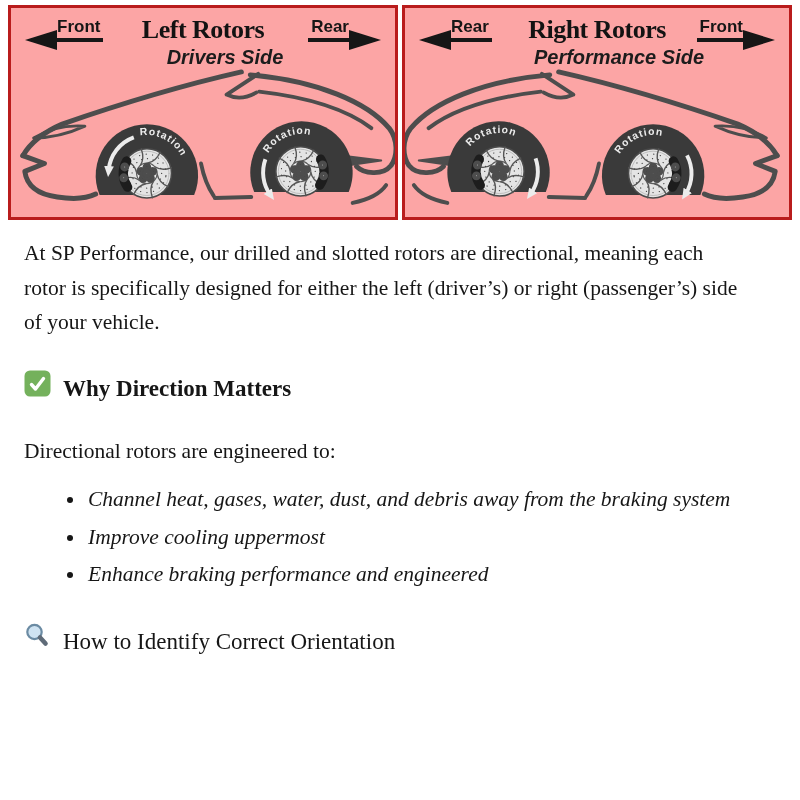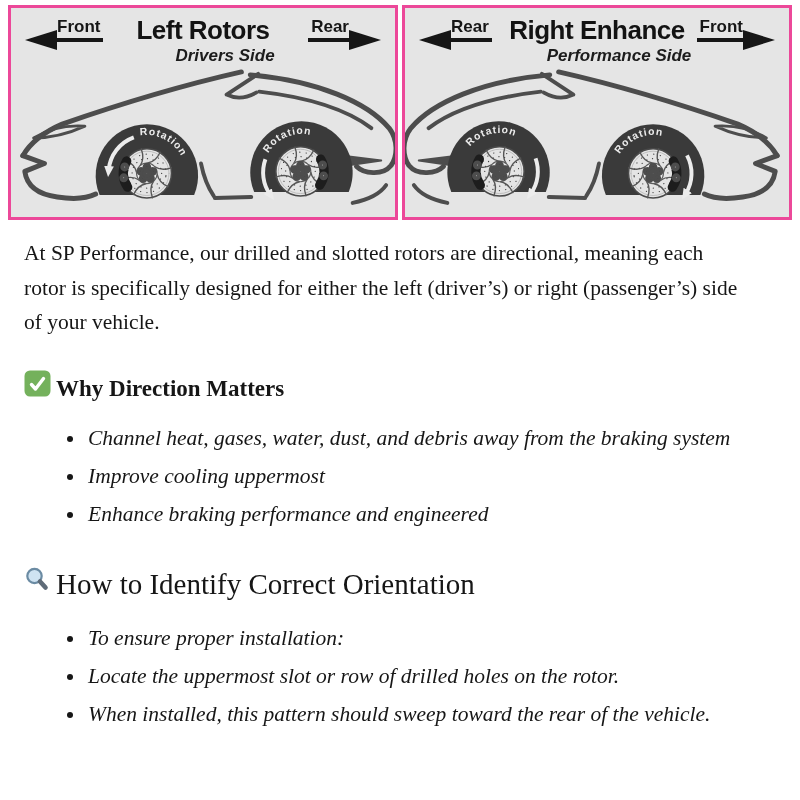--- a/index.html
+++ b/index.html
@@ -2,47 +2,47 @@
 <html><head>
 <meta charset="utf-8">
 <style>
   html,body{margin:0;padding:0;}
   body{
     width:800px;height:800px;overflow:hidden;background:#ffffff;
     font-family:"Liberation Serif", serif;color:#161616;
   }
   
   .diagram{display:flex;gap:4px;margin:5px 8px 0 8px;}
-  .panel{flex:1;border:3px solid #ec4899;background:#e5e5e5;min-width:0;}
+  .panel{flex:1;border:3px solid #b91c1c;background:#fca5a5;min-width:0;}
   .panel-header{position:relative;height:52px;padding-top:9px;}
   .dir-label{position:absolute;top:10px;display:flex;align-items:center;}
   .dir-label.left{left:14px;}
   .dir-label.right{right:14px;}
   .dir-text{
     font-family:"Liberation Sans", sans-serif;font-weight:bold;font-size:17px;
     color:#161616;border-bottom:4px solid #161616;padding:0 3px 1px 3px;line-height:1.1;
   }
   .tri{width:0;height:0;border-top:10px solid transparent;border-bottom:10px solid transparent;}
   .tri-left{border-right:32px solid #161616;transform:translateY(10px);margin-right:-3px;}
   .tri-right{border-left:32px solid #161616;transform:translateY(10px);margin-left:-3px;}
   .panel-title{
-    text-align:center;font-family:Liberation Sans, sans-serif;font-weight:bold;
+    text-align:center;font-family:Liberation Serif, serif;font-weight:bold;
     font-size:26px;line-height:1;color:#131313;letter-spacing:-0.5px;
   }
   .panel-sub{
     text-align:center;font-family:"Liberation Sans", sans-serif;font-weight:bold;
-    font-style:italic;font-size:17px;margin-top:3px;color:#1c1c1c;padding-left:44px;
+    font-style:italic;font-size:20px;margin-top:3px;color:#1c1c1c;padding-left:44px;
   }
   .car-svg{display:block;width:100%;height:auto;}
   
   .article{padding:0 26px 0 24px;font-size:21.5px;line-height:1.62;}
   .intro{margin:16px 0 0 0;max-width:722px;}
-  .h-section{display:flex;align-items:center;gap:5px;margin-top:30px;}
+  .h-section{display:flex;align-items:center;gap:12px;margin-top:30px;}
   .h-bold{font-weight:bold;font-size:23px;}
-  .h-normal{font-weight:normal;font-size:29px;}
+  .h-normal{font-weight:normal;font-size:23px;}
   .lead{margin:26px 0 0 0;}
   ul{margin:13px 0 0 0;padding-left:62px;list-style:disc;}
   li{margin:0 0 3px 0;max-width:648px;padding-left:2px;font-style:italic;}
   .icon{flex:0 0 auto;display:inline-block;}
 </style>
 </head>
 <body>
 
 <svg width="0" height="0" style="position:absolute" aria-hidden="true">
   <defs>
@@ -129,21 +129,21 @@
       </text>
     </svg>
   </div>
 
   <div class="panel">
     <div class="panel-header">
       <div class="dir-label left">
         <span class="tri tri-left"></span>
         <span class="dir-text">Rear</span>
       </div>
-      <div class="panel-title">Right Enhance</div>
+      <div class="panel-title">Right Rotors</div>
       <div class="panel-sub">Performance Side</div>
       <div class="dir-label right">
         <span class="dir-text">Front</span>
         <span class="tri tri-right"></span>
       </div>
     </div>
     <svg class="car-svg" viewBox="0 0 390 150">
       <use href="#car" transform="translate(390,0) scale(-1,1)"></use>
       <path d="M 132.6,90.7 A 39 39 0 0 1 127.9,126.4" stroke="#ececec" stroke-width="4" fill="none" marker-end="url(#ah)"></path>
       <path id="tp-r-rear" d="M 66.1,78.9 A 39 39 0 0 1 129.8,84.5" fill="none"></path>
@@ -166,36 +166,32 @@
   <div class="h-section">
     <span class="icon">
       <svg width="27" height="27" viewBox="0 0 27 27">
         <rect x="0.5" y="0.5" width="26" height="26" rx="5.5" fill="#74b15c"></rect>
         <path d="M 7.5,14.5 L 11.5,19 L 19.5,8.5" stroke="#ffffff" stroke-width="3.4" fill="none" stroke-linecap="round" stroke-linejoin="round"></path>
       </svg>
     </span>
     <span class="h-bold">Why Direction Matters</span>
   </div>
 
+  <p class="lead">Directional rotors are engineered to:</p>
 
   <ul>
     <li>Channel heat, gases, water, dust, and debris away from the braking system</li>
     <li>Improve cooling uppermost</li>
     <li>Enhance braking performance and engineered</li>
   </ul>
 
   <div class="h-section">
     <span class="icon">
       <svg width="27" height="28" viewBox="0 0 27 28">
         <circle cx="10.5" cy="10" r="7.2" fill="#cfe3f2" stroke="#6b8ba3" stroke-width="2.2"></circle>
         <line x1="16" y1="15.5" x2="21.5" y2="21.5" stroke="#5f6b78" stroke-width="4.6" stroke-linecap="round"></line>
       </svg>
     </span>
     <span class="h-normal">How to Identify Correct Orientation</span>
   </div>
 
-  <ul>
-    <li>To ensure proper installation:</li>
-    <li>Locate the uppermost slot or row of drilled holes on the rotor.</li>
-    <li>When installed, this pattern should sweep toward the rear of the vehicle.</li>
-  </ul>
 
 </div>
 
 </body></html>

